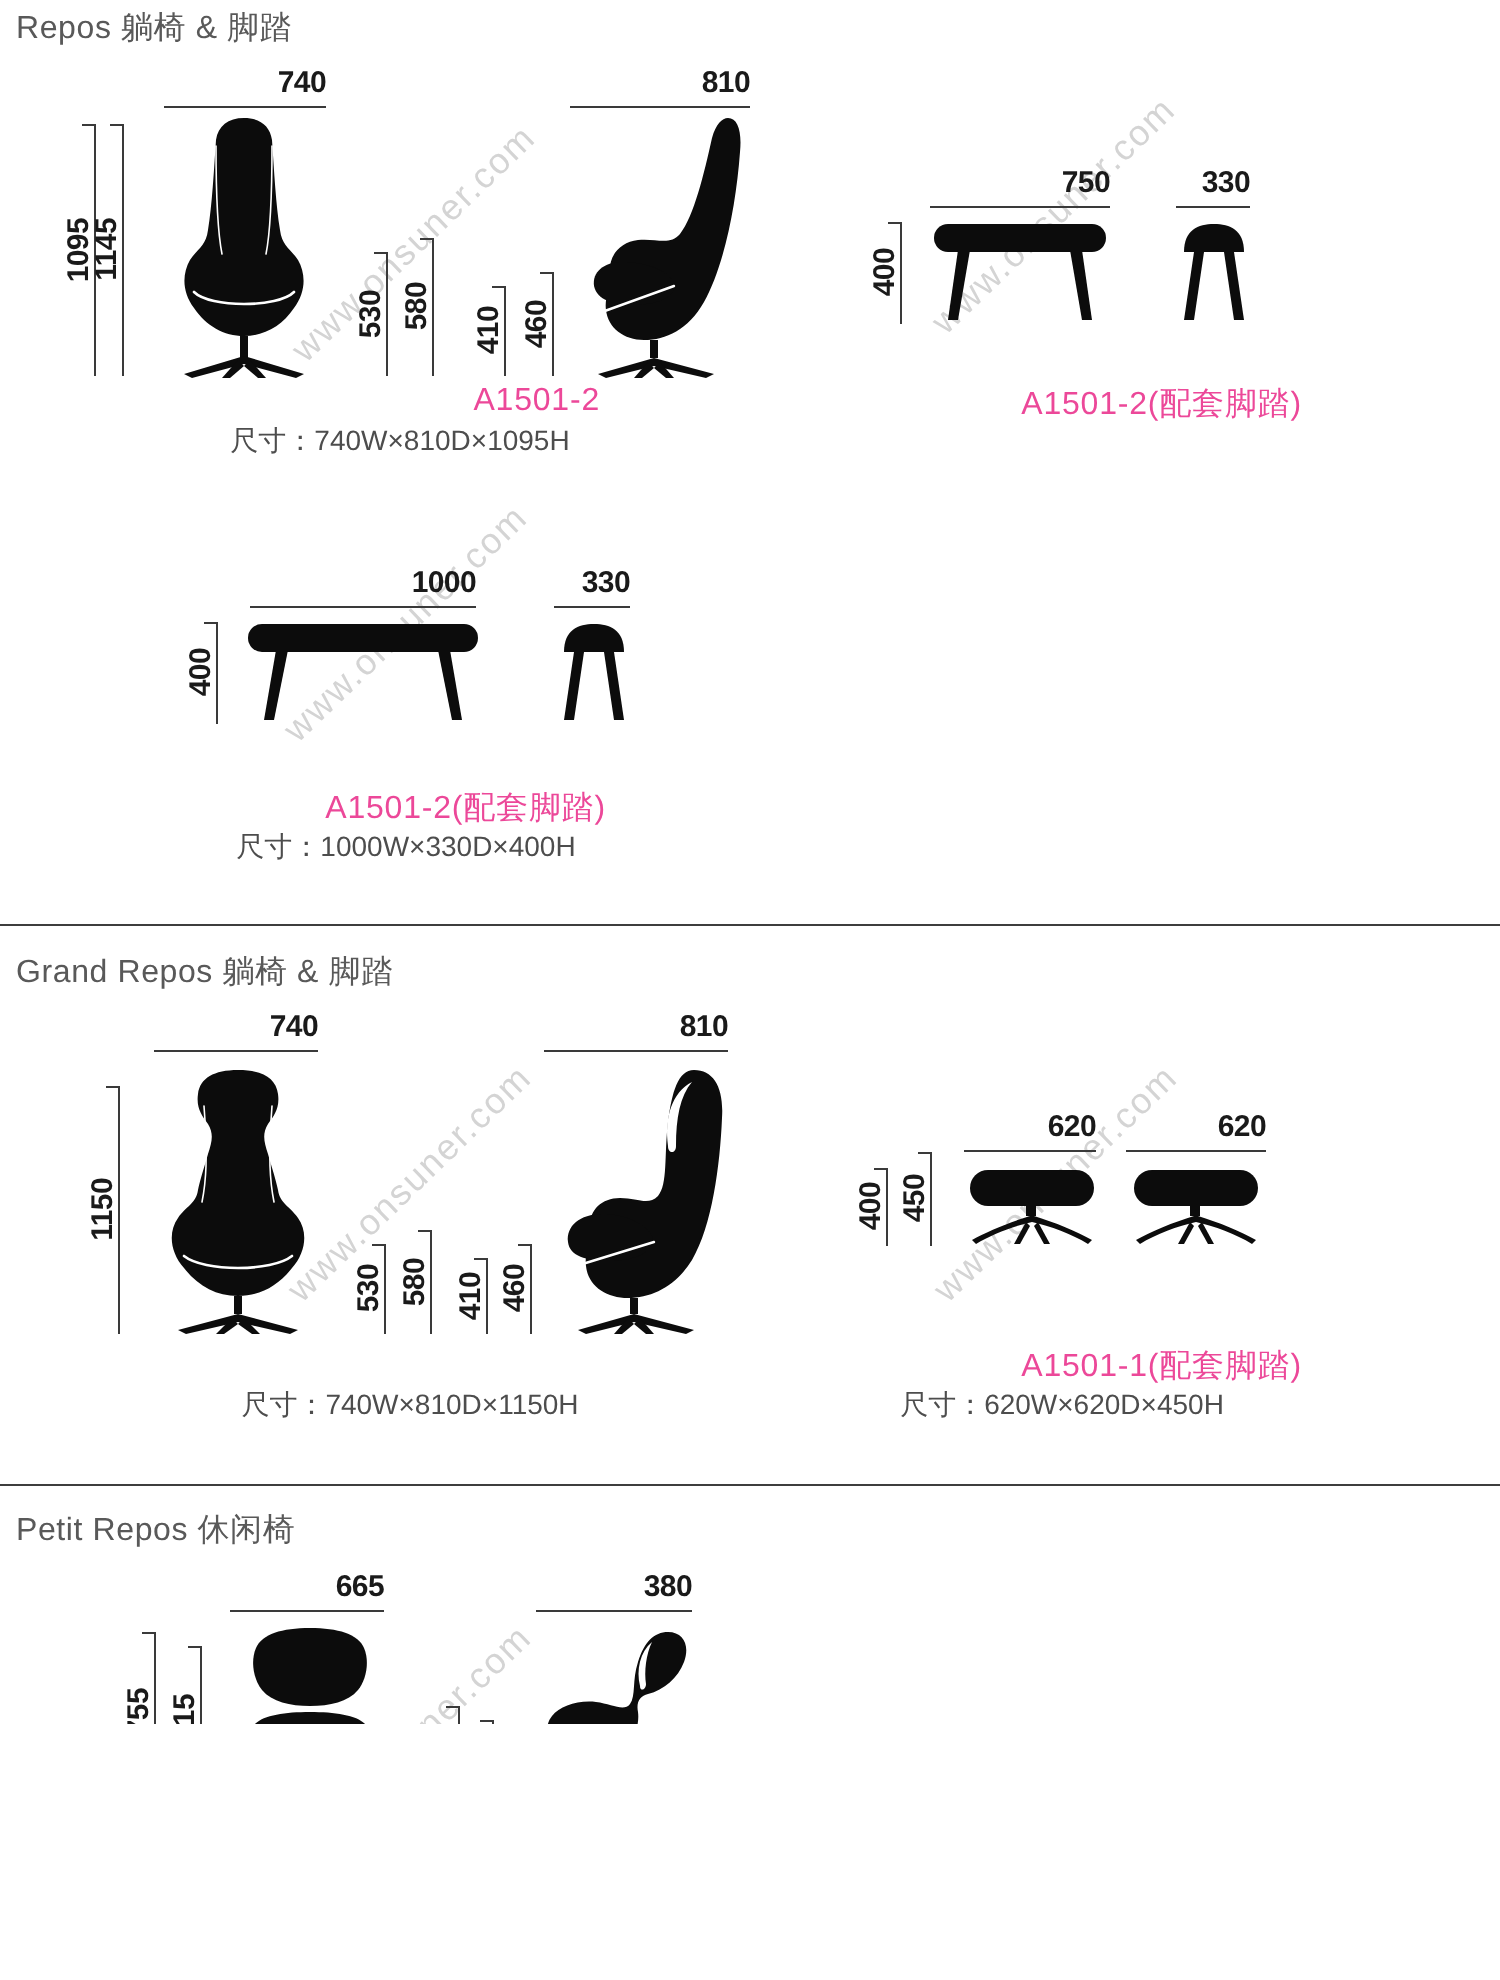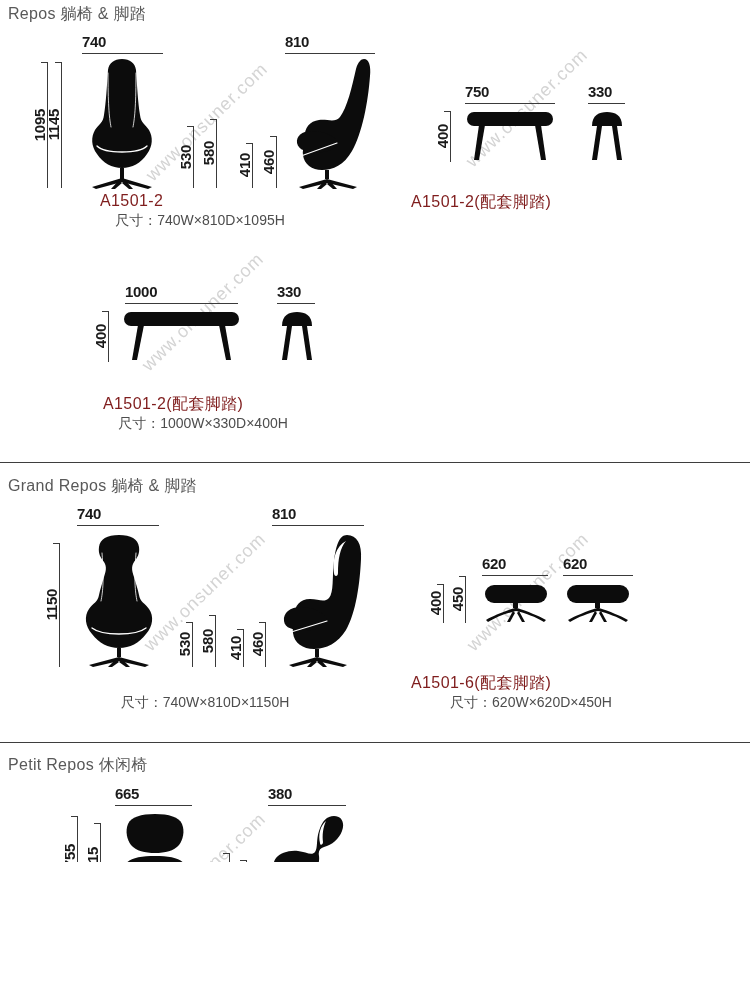--- a/index.html
+++ b/index.html
@@ -5,30 +5,30 @@
   *{margin:0;padding:0;box-sizing:border-box}
   html,body{background:#fff}
   .page{position:relative;width:750px;height:862px;background:#fff;overflow:hidden;
         font-family:Liberation Sans, sans-serif;color:#1a1a1a}
   .sec-title{position:absolute;font-size:16px;color:#595959;letter-spacing:.3px;z-index:2;white-space:nowrap}
   .divider{position:absolute;left:0;width:750px;border-top:1px solid #3e3e3e;z-index:2}
   .wm{position:absolute;color:#d4d4d4;font-size:18px;letter-spacing:1px;white-space:nowrap;
       transform:translate(-50%,-50%) rotate(-44deg);z-index:0}
   .fig{position:absolute;z-index:1}
   .fig svg{display:block}
-  .hdim{position:absolute;text-align:left;z-index:1}
+  .hdim{position:absolute;text-align:right;z-index:1}
   .hdim .num{display:block;font-size:15px;font-weight:700;color:#1a1a1a;letter-spacing:-.3px;
              line-height:15px;margin-bottom:4px}
   .hdim .hline{height:1px;background:#3a3a3a}
   .vdim{position:absolute;display:flex;flex-direction:row;align-items:center;z-index:1}
   .vdim .num{writing-mode:vertical-rl;transform:rotate(180deg);font-size:15px;font-weight:700;
              color:#1a1a1a;line-height:14px;letter-spacing:-.3px}
   .vdim .vline{position:relative;width:1px;align-self:stretch;background:#3a3a3a}
   .vdim .vline::before{content:"";position:absolute;top:0;right:0;width:7px;height:1px;background:#3a3a3a}
-  .model{position:absolute;text-align:left;font-size:16px;color:#7f1d1d;letter-spacing:.4px;z-index:1;white-space:nowrap}
+  .model{position:absolute;text-align:right;font-size:16px;color:#ec4899;letter-spacing:.4px;z-index:1;white-space:nowrap}
   .sizeln{position:absolute;text-align:center;font-size:14px;color:#4d4d4d;z-index:1;white-space:nowrap}
 </style>
 </head>
 <body>
 
 <div class="page">
 
   <span class="sec-title" style="left:8px;top:4px">Repos 躺椅 &amp; 脚踏</span>
 
   <span class="wm" style="left:207px;top:122px">www.onsuner.com</span>
@@ -267,21 +267,21 @@
     <svg width="64" height="39" viewBox="0 0 64 39">
       <g fill="#0c0c0c">
         <rect x="1" y="1" width="62" height="18" rx="9"></rect>
         <rect x="29" y="19" width="5" height="5"></rect>
         <path d="M31,24 C21,27 9,32 2,36 L4,38 C12,33 23,29 32,27 C41,29 52,33 60,38 L62,36 C55,32 43,27 33,24 Z"></path>
         <path d="M29,27 L23,38 L26,38 L31,29 Z"></path>
         <path d="M35,27 L41,38 L38,38 L33,29 Z"></path>
       </g>
     </svg>
   </div>
-  <span class="model" style="left:411px;top:673px;width:240px">A1501-6(配套脚踏)</span>
+  <span class="model" style="left:411px;top:673px;width:240px">A1501-1(配套脚踏)</span>
   <span class="sizeln" style="left:411px;top:694px;width:240px">尺寸：620W×620D×450H</span>
 
   <div class="divider" style="top:742px"></div>
 
   <span class="sec-title" style="left:8px;top:755px">Petit Repos 休闲椅</span>
 
   <span class="wm" style="left:205px;top:872px">www.onsuner.com</span>
 
   <div class="hdim" style="left:115px;top:786px;width:77px">
     <span class="num">665</span>

